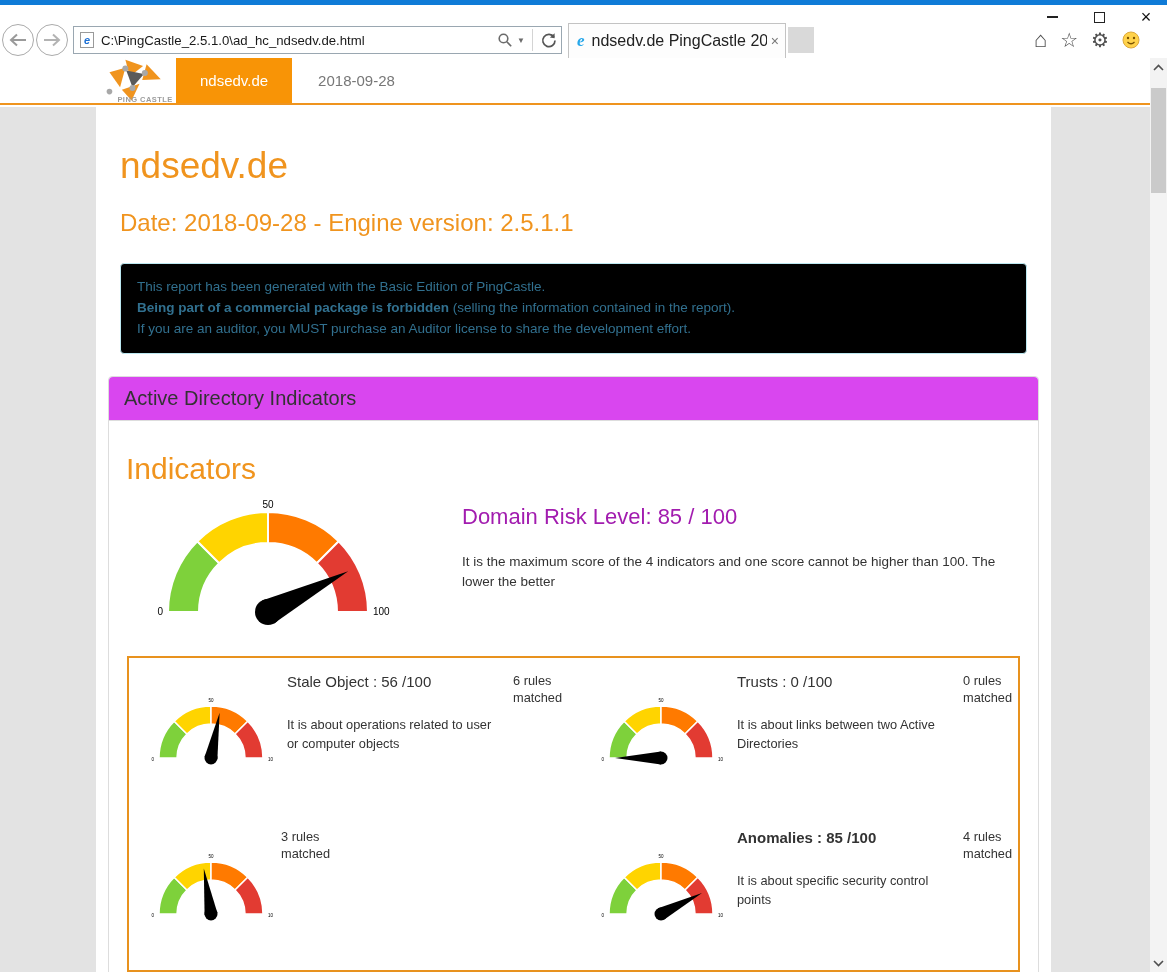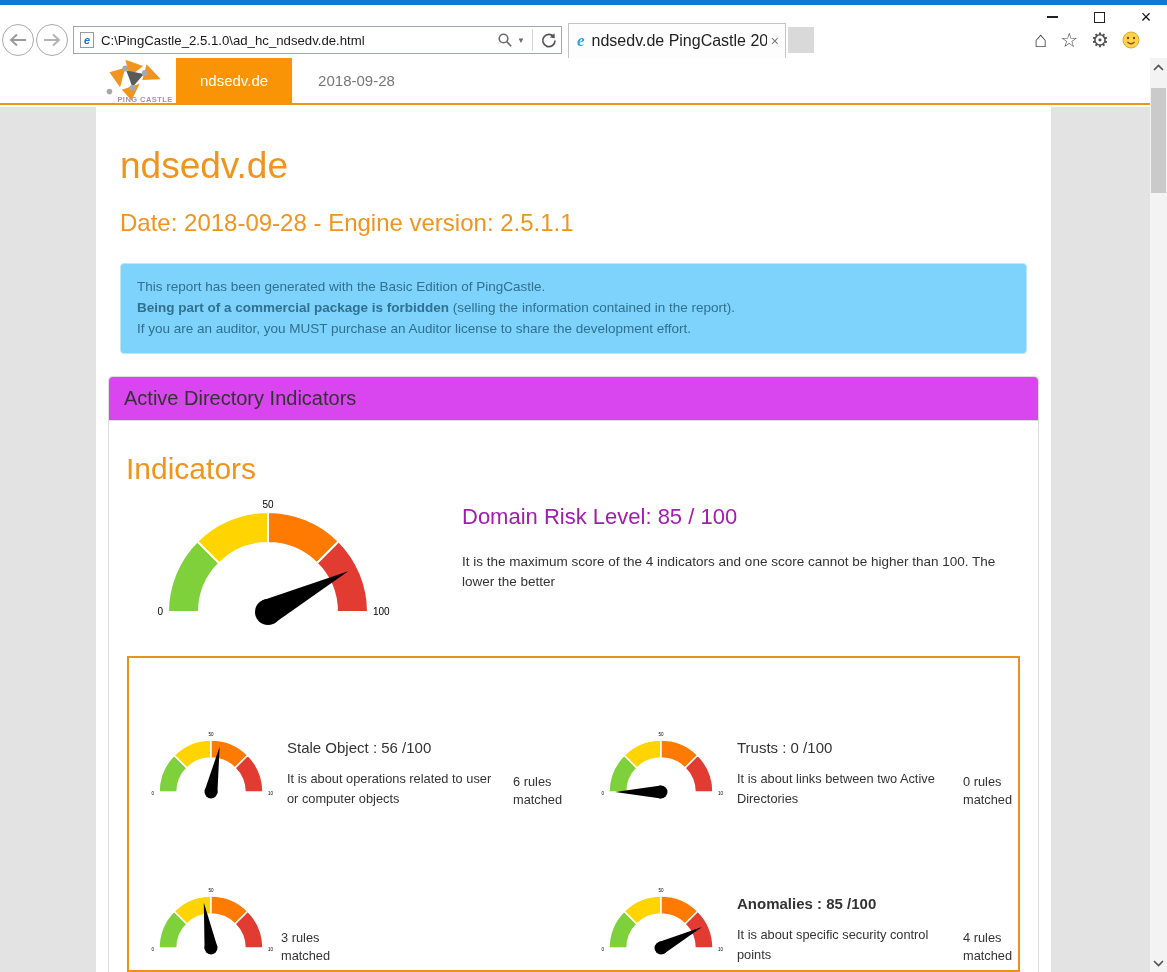--- a/index.html
+++ b/index.html
@@ -37,36 +37,36 @@
   .brand { margin-left:96px; width:80px; display:flex; align-items:center; justify-content:center; }
   .nav-tab-active { background:#f89406; color:#fff; font-size:15px; display:flex; align-items:center; padding:0 24px; }
   .nav-tab { color:#777; font-size:15px; display:flex; align-items:center; padding:0 26px; }
 
   
   .page { position:absolute; top:107px; left:0; right:0; bottom:0; background:#e3e3e3; }
   .container { margin-left:96px; width:955px; min-height:100%; background:#fff; padding:0 4px; }
   .inner { padding:0 20px; }
   h1.report-title { font-size:37px; font-weight:400; color:#f0941e; padding-top:38px; }
   h2.report-sub { font-size:24px; font-weight:400; color:#f0941e; margin-top:22px; }
-  .alert-info { margin-top:26px; background:#7dd3fc; border:1px solid #bce8f1; border-radius:4px; color:#31708f; font-size:13.5px; line-height:1.55; padding:13px 16px; }
+  .alert-info { margin-top:26px; background:#000000; border:1px solid #bce8f1; border-radius:4px; color:#31708f; font-size:13.5px; line-height:1.55; padding:13px 16px; }
   .panel { margin:22px 8px 0 8px; border:1px solid #ddd; border-radius:4px; }
   .panel-heading { background:#d946ef; border-bottom:1px solid #ddd; border-radius:4px 4px 0 0; padding:10px 15px; font-size:20px; color:#333; }
   .panel-body { padding:15px; }
   h1.indicators { font-size:30px; font-weight:400; color:#f0941e; margin:16px 0 10px 2px; }
   .risk-row { display:flex; margin-top:4px; }
   .risk-gauge { width:300px; flex:none; padding-left:8px; }
   .risk-text { flex:1; padding-left:38px; padding-top:8px; }
   .risk-title { font-size:22px; font-weight:400; color:#a21caf; }
   .risk-desc { font-size:13.5px; color:#333; margin-top:22px; max-width:596px; line-height:1.5; }
   .ind-table { margin:16px 3px 14px 3px; border:2px solid #e8921e; display:grid; grid-template-columns:1fr 1fr; }
-  .cell { display:flex; min-height:156px; padding:6px 6px 6px 0;align-items:flex-end; }
+  .cell { display:flex; min-height:156px; padding:6px 6px 6px 0; }
   .cell-gauge { width:150px; flex:none; padding-left:20px; margin-top:30px; }
   .cell-text { flex:0 0 232px; padding:4px 8px 0 8px; }
   .ind-title { font-size:15px; color:#333; margin-top:5px; }
-  .ind-desc { font-size:12.8px; color:#333; line-height:1.5; margin-top:13px; }
+  .ind-desc { font-size:12.8px; color:#333; line-height:1.5; margin-top:25px; }
   .ind-rules { width:62px; font-size:12.8px; color:#333; margin-top:8px; line-height:1.35; padding-left:2px; }
 
   
   .scrollbar { position:absolute; top:58px; right:0; bottom:0; width:17px; background:#f3f3f3; }
   .sb-arrow { position:absolute; left:0; width:17px; height:18px; display:flex; align-items:center; justify-content:center; background:#f3f3f3; }
   .sb-up { top:0; } .sb-down { bottom:0; }
   .sb-thumb { position:absolute; top:30px; left:1px; width:15px; height:105px; background:#cacaca; }
 </style>
 </head>
 <body>

